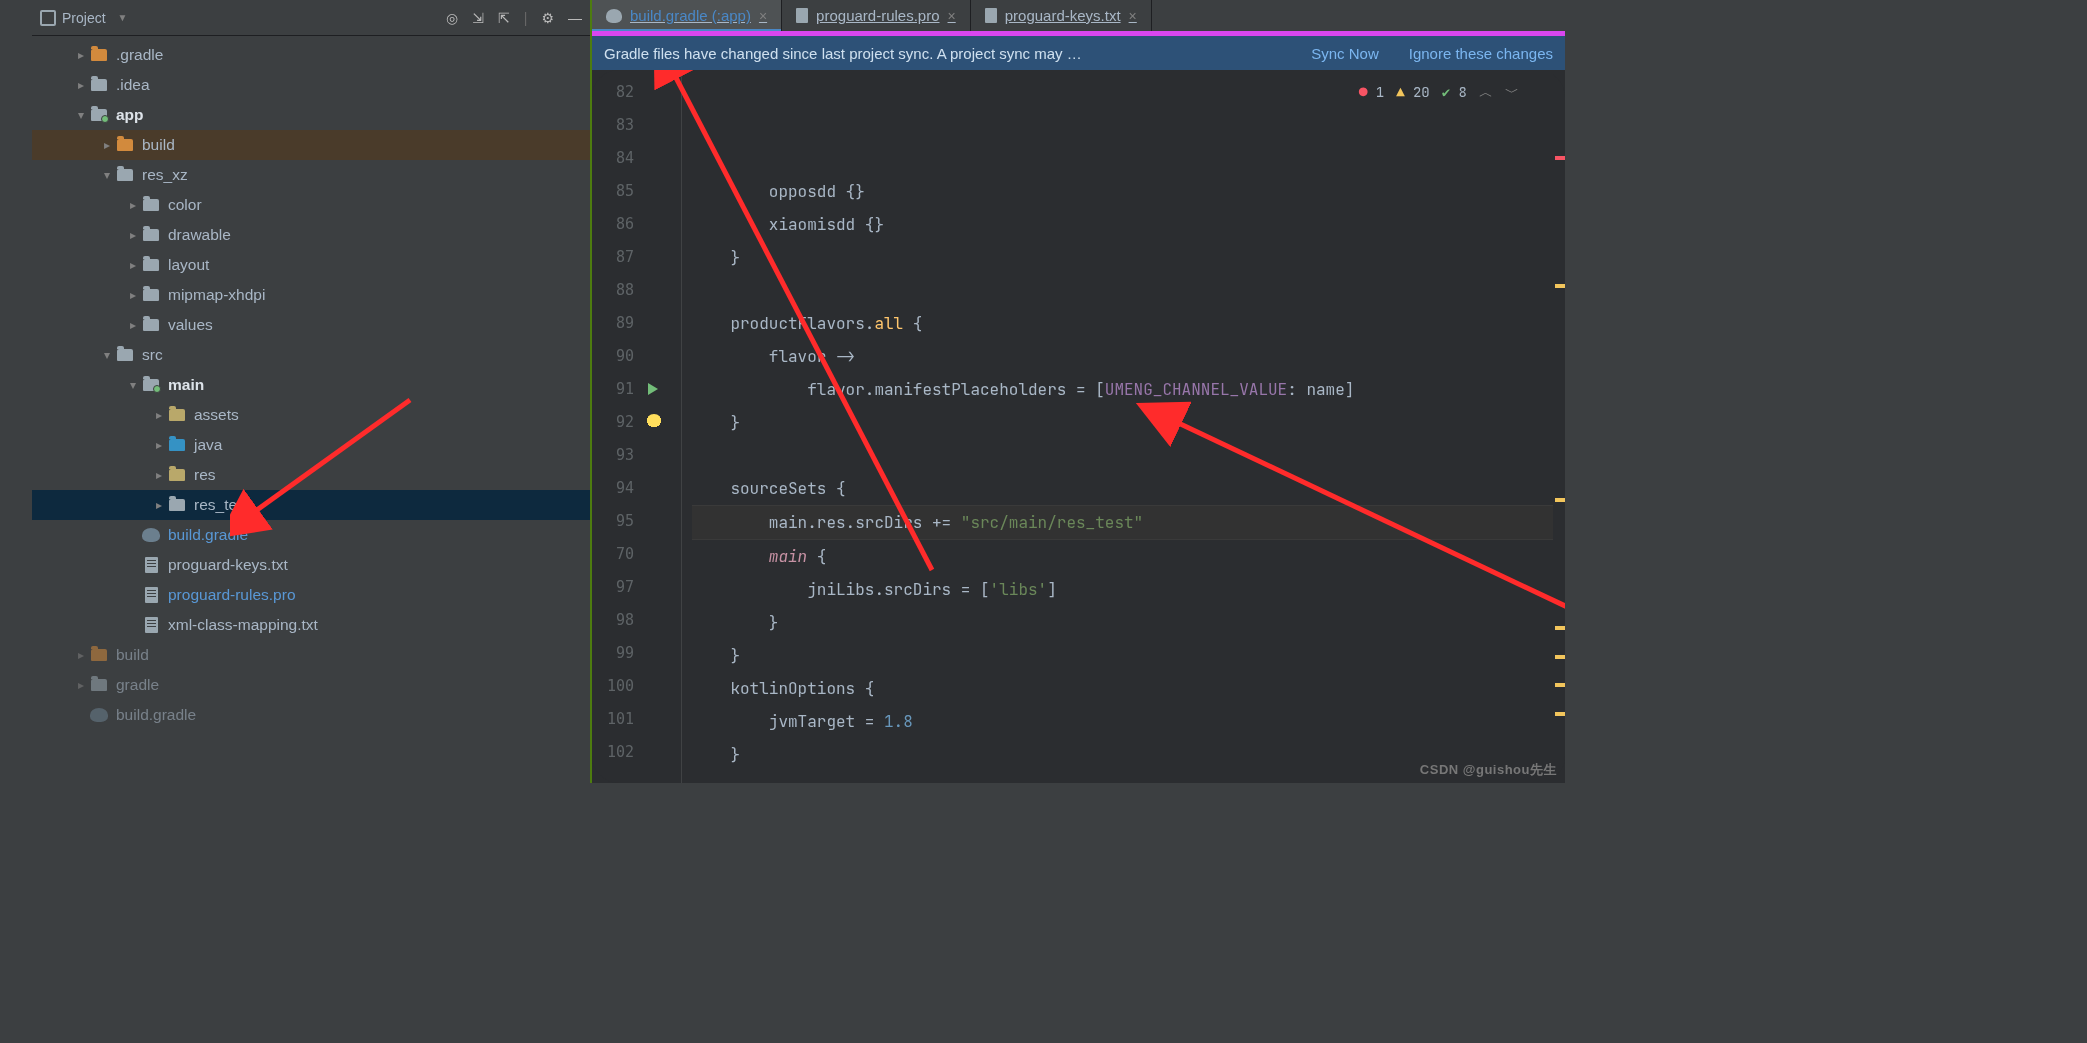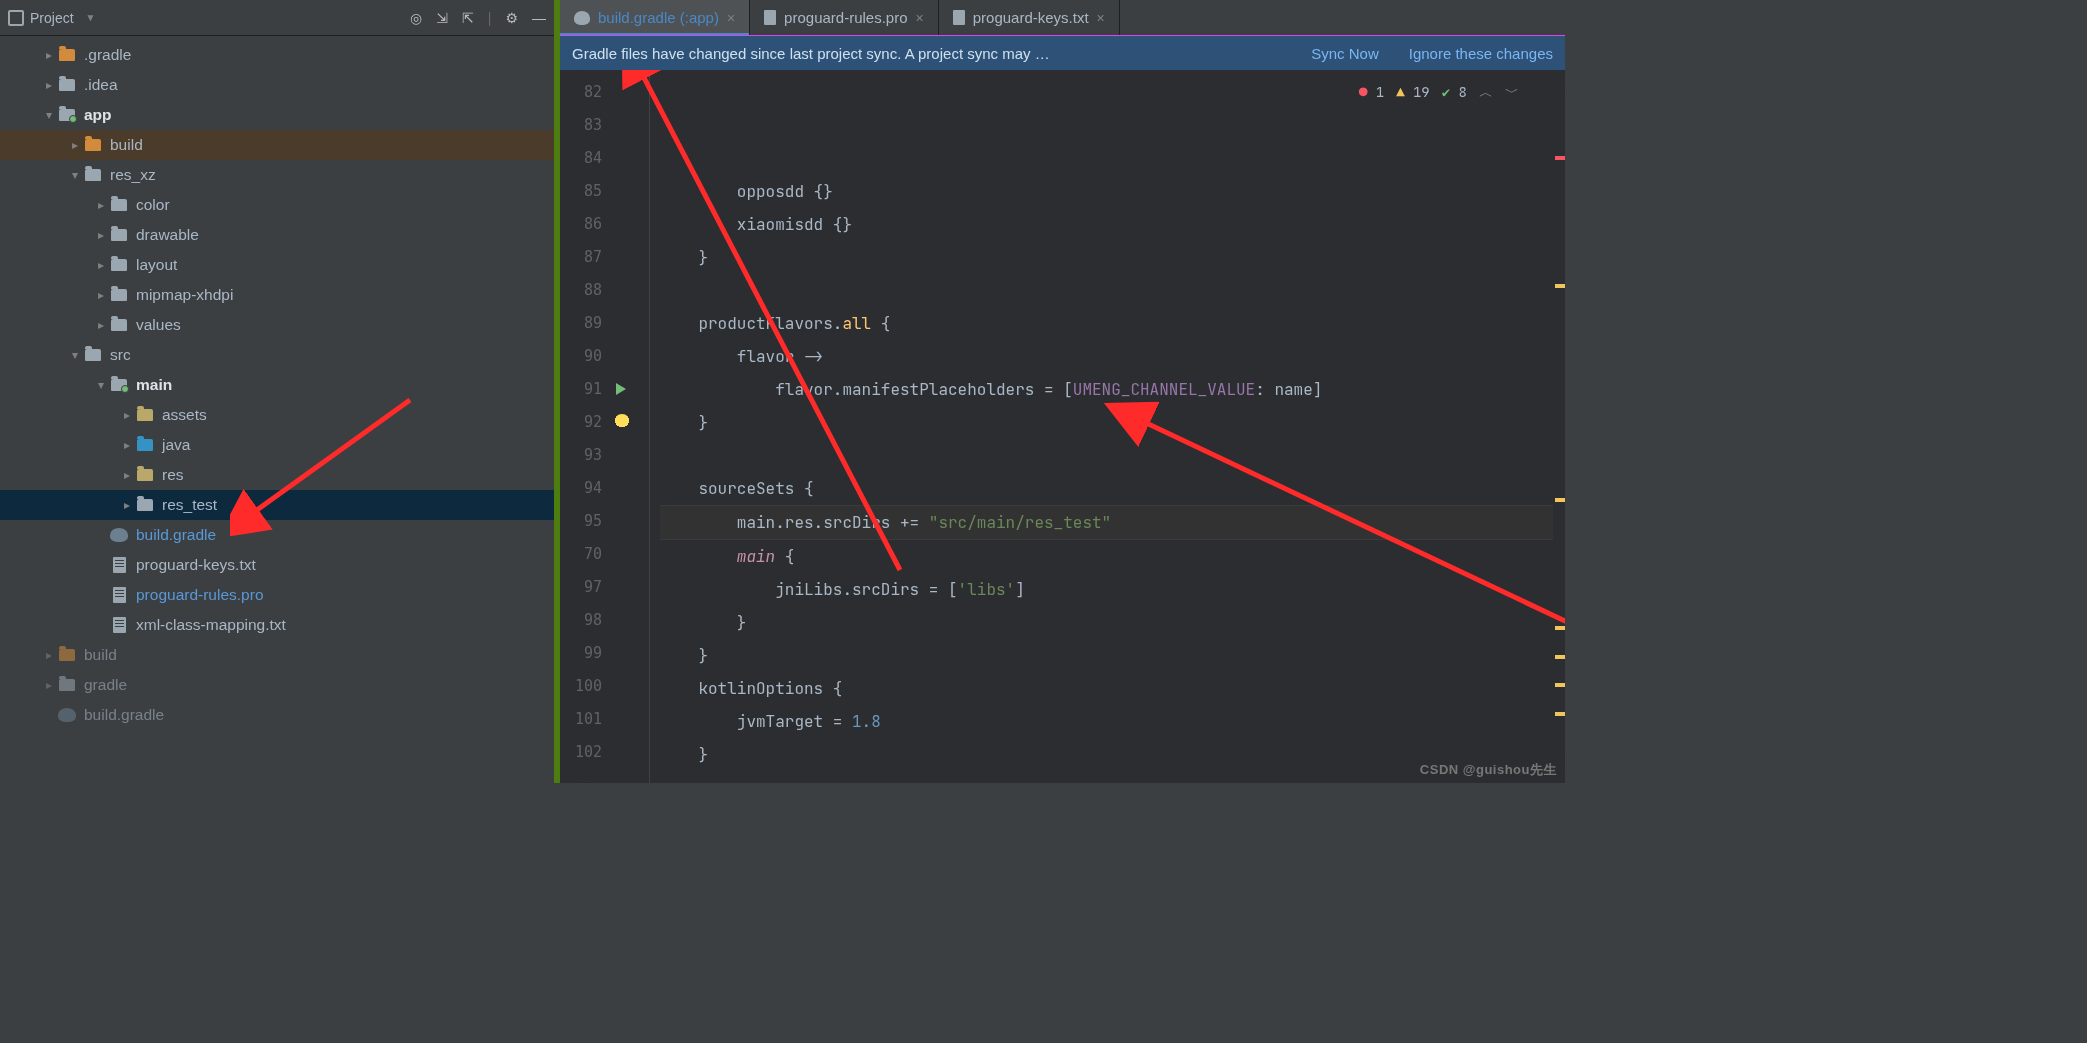--- a/index.html
+++ b/index.html
@@ -29,21 +29,21 @@
     --folder-grey: #9aa7b0;
     --folder-blue: #3592c4;
     --err-red: #f75464;
     --warn-yellow: #f2c55c;
     --ok-green: #73bd79;
   }
   * { box-sizing: border-box; }
   html,body { margin:0; padding:0; height:100%; font-family: 'Segoe UI','Microsoft YaHei',sans-serif; font-size:14px; background:var(--bg-dark); color:var(--text); overflow:hidden; }
   .root { display:flex; height:783px; width:1565px; }
   
-  .sidebar { width:560px; background:var(--bg-dark); display:flex; flex-direction:column; border-right:6px solid #4d7c0f; }
+  .sidebar { width:560px; background:var(--bg-dark); display:flex; flex-direction:column; border-right:2px solid #4d7c0f;margin-left:32px; }
   .sidebar-header { height:36px; display:flex; align-items:center; padding:0 8px; background:var(--bg-dark); border-bottom:1px solid #1e1f22; }
   .sb-title-wrap { display:flex; align-items:center; gap:6px; flex:1; }
   .sb-title-icon { width:16px; height:16px; border:2px solid var(--folder-grey); border-radius:2px; display:inline-block; }
   .sb-title { font-weight:500; }
   .sb-chevron { margin-left:6px; color:var(--text-dim); font-size:10px; }
   .sb-actions { display:flex; gap:14px; align-items:center; color:#bababa; }
   .sb-actions span { cursor:pointer; display:inline-flex; }
   .tree { flex:1; overflow:auto; padding-top:4px; font-size:15.5px; }
   .tree-row { display:flex; align-items:center; height:30px; white-space:nowrap; cursor:pointer; }
   .tree-row.selected { background:var(--bg-row-selected); }
@@ -58,21 +58,21 @@
   .fi-folder.dot::after { content:""; position:absolute; right:-2px; bottom:-2px; width:6px; height:6px; background:var(--ok-green); border-radius:50%; border:1px solid var(--bg-dark); }
   .fi-file { width:13px; height:16px; background:var(--folder-grey); border-radius:1px; position:relative; }
   .fi-file.txt::after { content:""; position:absolute; left:2px; top:3px; right:2px; height:1px; background:var(--bg-dark); box-shadow:0 3px 0 var(--bg-dark),0 6px 0 var(--bg-dark); }
   .fi-gradle { width:18px; height:14px; background:#6b7f8e; border-radius:50% 50% 40% 40%; position:relative; }
   .tree-label { }
   .tree-label.bold { font-weight:700; color:var(--text-bright); }
   .tree-label.link { color:var(--link); }
   .tree-row.pale { opacity:.55; }
   
   .editor-area { flex:1; display:flex; flex-direction:column; background:var(--bg-editor); min-width:0; }
-  .tabs { height:36px; display:flex; align-items:stretch; background:var(--bg-dark); border-bottom:1px solid #d946ef; }
+  .tabs { height:36px; display:flex; align-items:stretch; background:var(--bg-dark); border-bottom:5px solid #d946ef;text-decoration:underline; }
   .tab { display:flex; align-items:center; gap:8px; padding:0 14px; color:var(--text-dim); cursor:pointer; position:relative; border-right:1px solid #1e1f22; }
   .tab.active { background:#4e5254; color:var(--tab-active); }
   .tab.active::after { content:""; position:absolute; left:0; right:0; bottom:0; height:2px; background:var(--tab-active); }
   .tab-label { font-size:15px; }
   .tab.active .tab-label { color:var(--tab-active); }
   .tab:not(.active) .tab-label { color:var(--text); }
   .tab-close { color:var(--text-dim); font-size:14px; }
   .tab-icon { width:16px; height:14px; display:inline-block; }
   .tab-icon.gradle { background:#9aa7b0; border-radius:50% 50% 40% 40%; }
   .tab-icon.file { width:12px; height:15px; background:var(--folder-grey); border-radius:1px; }
@@ -337,21 +337,21 @@
           <div>101</div>
           <div>102</div>
         </div>
       <div class="gutter-marks" id="gutter-mk">
           <div class="run-tri" style="top: 313px;"></div>
           <div class="bulb" style="top: 344px;"></div>
         </div>
       <div class="code" id="code">
         <div class="inspect">
           <span><span class="err">●</span> <span>1</span></span>
-          <span><span class="warn">▲</span> <span>19</span></span>
+          <span><span class="warn">▲</span> <span>20</span></span>
           <span><span class="ok">✔</span> <span>8</span></span>
           <span class="nav">︿</span>
           <span class="nav">﹀</span>
         </div>
       <div class="code-line">        opposdd {}</div><div class="code-line">        xiaomisdd {}</div><div class="code-line">    }</div><div class="code-line">&nbsp;</div><div class="code-line">    productFlavors.<span class="mth">all</span> {</div><div class="code-line">        flavor -&gt;</div><div class="code-line">            flavor.manifestPlaceholders = [<span class="cst">UMENG_CHANNEL_VALUE</span>: name]</div><div class="code-line">    }</div><div class="code-line">&nbsp;</div><div class="code-line">    sourceSets {</div><div class="code-line cursor">        main.res.srcDirs += <span class="str">"src/main/res_test"</span></div><div class="code-line">        <span class="it">main</span> {</div><div class="code-line">            jniLibs.srcDirs = [<span class="str">'libs'</span>]</div><div class="code-line">        }</div><div class="code-line">    }</div><div class="code-line">    kotlinOptions {</div><div class="code-line">        jvmTarget = <span class="num">1.8</span></div><div class="code-line">    }</div><div class="code-line">&nbsp;</div></div>
       <div class="right-stripe">
         <div class="stripe-mark r" style="top:12%"></div>
         <div class="stripe-mark y" style="top:30%"></div>
         <div class="stripe-mark y" style="top:60%"></div>
         <div class="stripe-mark y" style="top:78%"></div>

